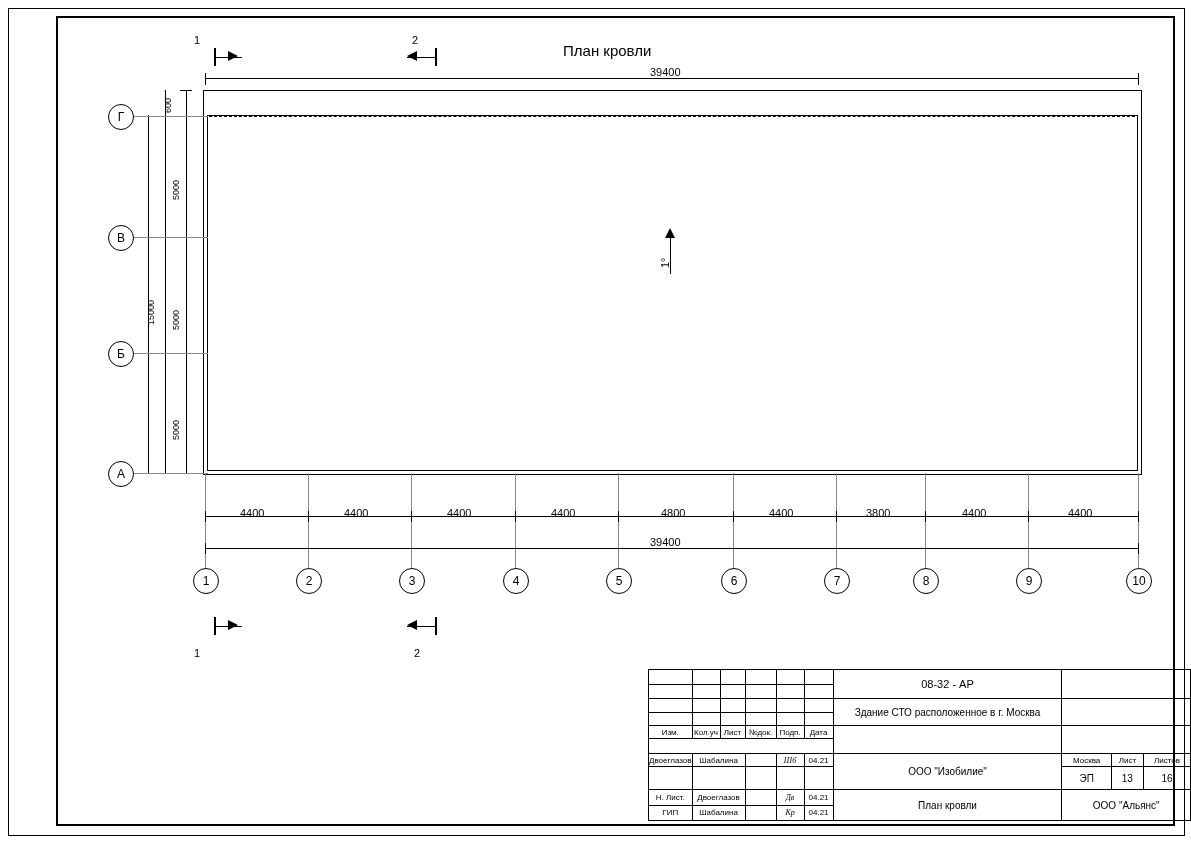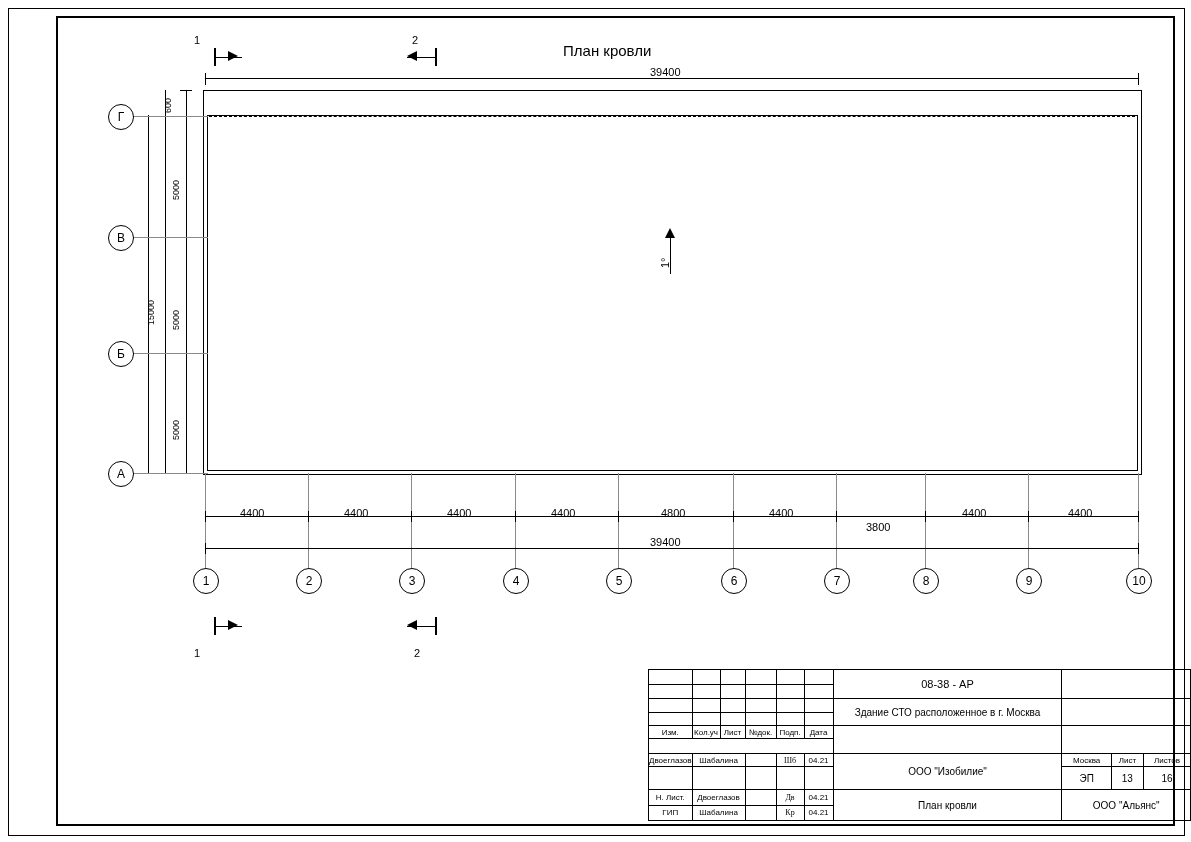--- a/index.html
+++ b/index.html
@@ -18,21 +18,21 @@
   .dash{border-top:1px dashed #000;}
   .circle{position:absolute;border:1px solid #000;border-radius:50%;width:24px;height:24px;
           display:flex;align-items:center;justify-content:center;font-size:12px;background:#fff;}
   .roof-outer{position:absolute;border:1px solid #000;}
   .roof-inner{position:absolute;border:1px solid #000;}
   
   .tb{position:absolute;left:648px;top:669px;border-collapse:collapse;}
   .tb td{border:1px solid #000;font-size:8px;text-align:center;padding:0;height:12px;}
   .tb td.big{font-size:11px;}
   .tb td.mid{font-size:10px;}
-  .sig{font-family:"Liberation Serif",serif;font-size:11px;}
+  .sig{font-family:"Liberation Serif",serif;font-style:italic;font-size:11px;}
 </style>
 </head>
 <body>
 
 <div id="sheet">
 
   <div class="frame-outer"></div>
   <div class="frame-inner"></div>
 
   <div class="abs lbl title-main" style="left:563px;top:45px;">План кровли</div>
@@ -118,21 +118,21 @@
   <div class="vline" style="left:925px;top:511px;height:11px;"></div>
   <div class="vline" style="left:1028px;top:511px;height:11px;"></div>
   <div class="vline" style="left:1138px;top:511px;height:11px;"></div>
 
   <div class="abs lbl" style="left:240px;top:507px;">4400</div>
   <div class="abs lbl" style="left:344px;top:507px;">4400</div>
   <div class="abs lbl" style="left:447px;top:507px;">4400</div>
   <div class="abs lbl" style="left:551px;top:507px;">4400</div>
   <div class="abs lbl" style="left:661px;top:507px;">4800</div>
   <div class="abs lbl" style="left:769px;top:507px;">4400</div>
-  <div class="abs lbl" style="left:866px;top:507px;margin-top:14px;">3800</div>
+  <div class="abs lbl" style="left:866px;top:507px;">3800</div>
   <div class="abs lbl" style="left:962px;top:507px;">4400</div>
   <div class="abs lbl" style="left:1068px;top:507px;">4400</div>
 
   <div class="hline" style="left:205px;top:548px;width:933px;"></div>
   <div class="vline" style="left:205px;top:543px;height:11px;"></div>
   <div class="vline" style="left:1138px;top:543px;height:11px;"></div>
   <div class="abs lbl" style="left:650px;top:536px;">39400</div>
 
   <div class="circle" style="left:193px;top:568px;">
       <span>1</span>
@@ -177,21 +177,21 @@
 
   <table class="tb">
     <tbody>
         <tr>
       <td style="width:30px;"></td>
           <td style="width:27px;"></td>
           <td style="width:24px;"></td>
       <td style="width:30px;"></td>
           <td style="width:27px;"></td>
           <td style="width:28px;"></td>
-      <td class="big" colspan="6" rowspan="2" style="width:320px;height:28px;">08-38 - АР</td>
+      <td class="big" colspan="6" rowspan="2" style="width:320px;height:28px;">08-32 - АР</td>
       <td colspan="3" rowspan="2" style="width:160px;"></td>
     </tr>
     <tr>
       <td></td>
           <td></td>
           <td></td>
           <td></td>
           <td></td>
           <td></td>
     </tr>

